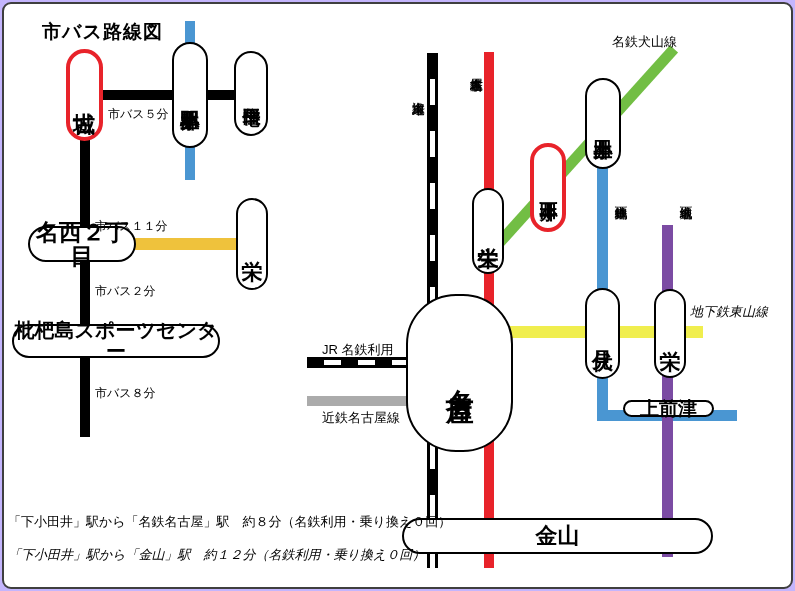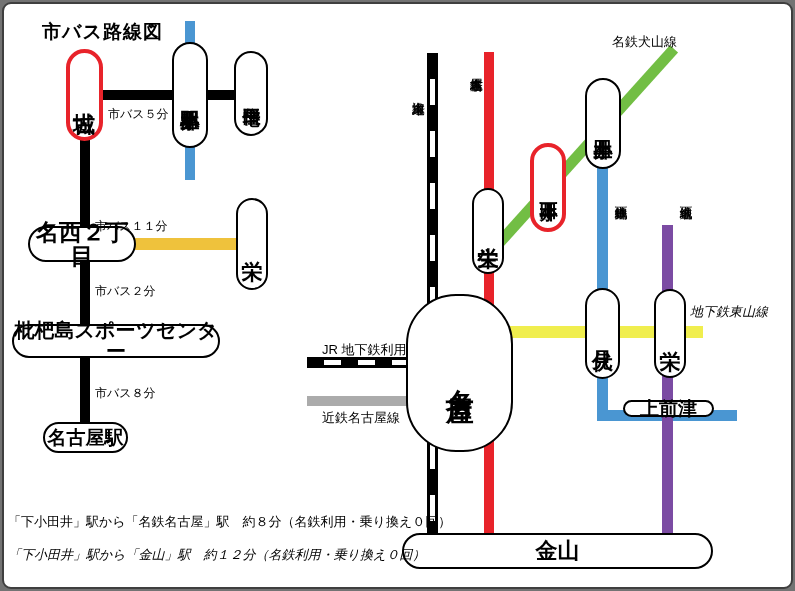--- a/index.html
+++ b/index.html
@@ -1,18 +1,18 @@
 <!DOCTYPE html>
 <html style="--meitetsu-red: #e8232a; --inuyama-green: #72be44; --tsurumai-blue: #4a96d2; --meijo-purple: #7b4ba3; --higashiyama-yellow: #f0ee4e; --bus-sakae-yellow: #efc23c; --kintetsu-gray: #ababab; --bus-black: #000000;"><head>
 <meta charset="utf-8">
 <style>
   html,body { margin:0; padding:0; background:#ededed; }
   .canvas {
     position:relative; width:795px; height:591px; overflow:hidden;
-    font-family:"Liberation Sans", sans-serif; color:#000; background:#737373;
+    font-family:"Liberation Sans", sans-serif; color:#000; background:#c4b5fd;
   }
   .frame {
     position:absolute; inset:2px; background:#fff;
     border:2px solid #3f3f3f; border-radius:9px; z-index:0;
   }
   .line { position:absolute; z-index:1; }
   .pill {
     position:absolute; z-index:2; background:#fff; box-sizing:border-box;
     border:2px solid #000; display:flex; align-items:center; justify-content:center;
     font-weight:bold; text-align:center; line-height:1.05;
@@ -57,23 +57,20 @@
   </div>
   <div class="pill" style="left:28px; top:226px; width:108px; height:36px; border-radius:18px; font-size:23px;">
     <span>名西２丁目</span>
   </div>
   <div class="pill" style="left:236px; top:198px; width:32px; height:92px; border-radius:16px; font-size:21px;">
     <span class="vtext">栄</span>
   </div>
   <div class="pill" style="left:12px; top:324px; width:208px; height:34px; border-radius:17px; font-size:20px;">
     <span>枇杷島スポーツセンター</span>
   </div>
-  <div class="pill" style="left:43px; top:422px; width:85px; height:31px; border-radius:16px; font-size:19px;">
-    <span>名古屋駅</span>
-  </div>
 
   <div class="time" style="left:108px; top:106px;">市バス５分</div>
   <div class="time" style="left:95px; top:190px;margin-top:28px;">市バス１１分</div>
   <div class="time" style="left:95px; top:283px;">市バス２分</div>
   <div class="time" style="left:95px; top:385px;">市バス８分</div>
 
   <div class="line rail-dash-v" style="left:427px; top:53px; width:11px; height:515px;"></div>
   <div class="line" style="left:484px; top:52px; width:10px; height:516px; background:var(--meitetsu-red);"></div>
   <div class="line" style="left:457px; top:140px; width:260px; height:11px; background:var(--inuyama-green); transform:rotate(-48deg);"></div>
   <div class="line" style="left:597px; top:166px; width:11px; height:255px; background:var(--tsurumai-blue);"></div>
@@ -82,21 +79,21 @@
   <div class="line" style="left:509px; top:326px; width:194px; height:12px; background:var(--higashiyama-yellow);"></div>
   <div class="line rail-dash-h" style="left:307px; top:357px; width:101px; height:11px;"></div>
   <div class="line" style="left:307px; top:396px; width:101px; height:10px; background:var(--kintetsu-gray);"></div>
 
   <div class="lbl v" style="left:409px; top:92px;">東海道本線</div>
   <div class="lbl v" style="left:467px; top:68px;">名鉄名古屋本線</div>
   <div class="lbl" style="left:612px; top:33px;">名鉄犬山線</div>
   <div class="lbl v" style="left:612px; top:197px; font-size:12.5px;">地下鉄鶴舞線</div>
   <div class="lbl v" style="left:677px; top:197px; font-size:12.5px;">地下鉄名城線</div>
   <div class="lbl" style="left:690px; top:303px;font-style:italic;">地下鉄東山線</div>
-  <div class="lbl" style="left:322px; top:341px;">JR 地下鉄利用</div>
+  <div class="lbl" style="left:322px; top:341px;">JR 名鉄利用</div>
   <div class="lbl" style="left:322px; top:409px;">近鉄名古屋線</div>
 
   <div class="pill" style="left:585px; top:78px; width:36px; height:91px; border-radius:18px; font-size:19px;">
     <span class="vtext">上小田井</span>
   </div>
   <div class="pill redline" style="left:530px; top:143px; width:36px; height:89px; border-radius:19px; font-size:18px;">
     <span class="vtext">下小田井</span>
   </div>
   <div class="pill" style="left:472px; top:188px; width:32px; height:86px; border-radius:16px; font-size:21px;">
     <span class="vtext">栄生</span>
@@ -106,19 +103,19 @@
   </div>
   <div class="pill" style="left:585px; top:288px; width:35px; height:91px; border-radius:18px; font-size:21px;">
     <span class="vtext">伏見</span>
   </div>
   <div class="pill" style="left:654px; top:289px; width:32px; height:89px; border-radius:16px; font-size:21px;">
     <span class="vtext">栄</span>
   </div>
   <div class="pill" style="left:623px; top:400px; width:91px; height:17px; border-radius:16px; font-size:19px;">
     <span>上前津</span>
   </div>
-  <div class="pill" style="left:402px; top:533px; width:311px; height:36px; border-radius:18px; font-size:22px;">
+  <div class="pill" style="left:402px; top:518px; width:311px; height:36px; border-radius:18px; font-size:22px;">
     <span>金山</span>
   </div>
 
   <div class="note" style="left:8px; top:513px;">「下小田井」駅から「名鉄名古屋」駅　約８分（名鉄利用・乗り換え０回）</div>
   <div class="note" style="left:8px; top:546px;font-style:italic;">「下小田井」駅から「金山」駅　約１２分（名鉄利用・乗り換え０回）</div>
 </div>
 
 </body></html>

